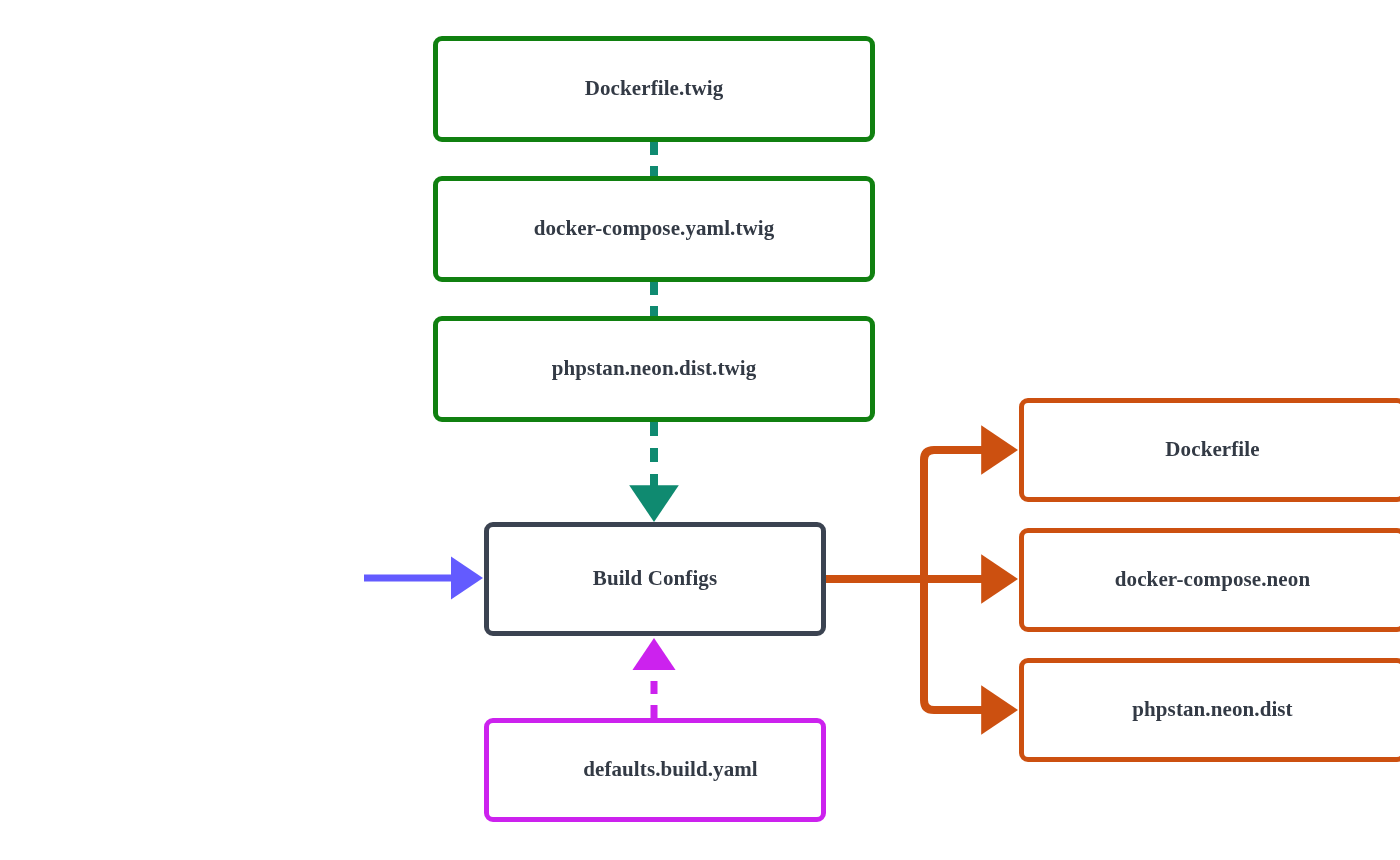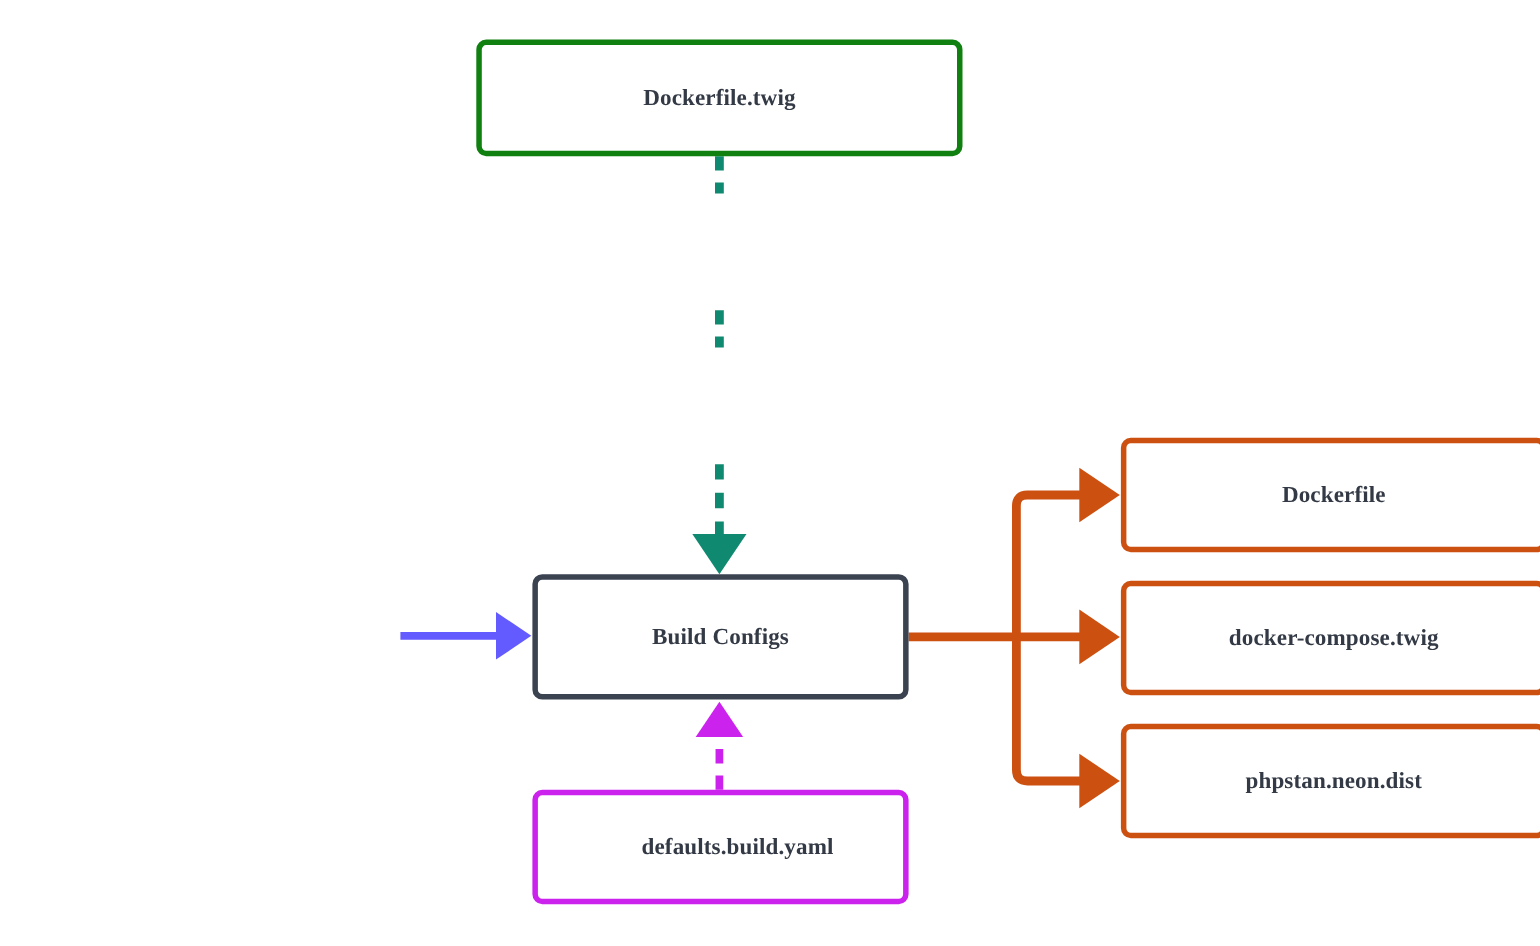--- a/index.html
+++ b/index.html
@@ -87,36 +87,42 @@
 
     <path d="M880,579 L958,579" stroke="#cc5010" stroke-width="8" fill="none" marker-end="url(#arrow-orange)"></path>
 
     <path d="M880,579 L880,700 Q880,710 890,710 L958,710" stroke="#cc5010" stroke-width="8" fill="none" marker-end="url(#arrow-orange)"></path>
   </svg>
 
   <div class="node green" style="left:389px; top:36px; width:442px; height:106px; border-color:#108010;">
     <span class="node-label">Dockerfile.twig</span>
   </div>
 
+  <div class="node green" style="left:389px; top:176px; width:442px; height:106px; border-color:#108010;">
+    <span class="node-label">docker-compose.yaml.twig</span>
+  </div>
 
+  <div class="node green" style="left:389px; top:316px; width:442px; height:106px; border-color:#108010;">
+    <span class="node-label">phpstan.neon.dist.twig</span>
+  </div>
 
   <div class="node dark" style="left:440px; top:522px; width:342px; height:114px; border-color:#3b4351;">
     <span class="node-label">Build Configs</span>
   </div>
 
 
   <div class="node magenta" style="left:440px; top:718px; width:342px; height:104px; border-color:#cc22ee;padding-left:31px;">
     <span class="node-label">defaults.build.yaml</span>
   </div>
 
   <div class="node orange" style="left:975px; top:398px; width:387px; height:104px; border-color:#cc5010;">
     <span class="node-label">Dockerfile</span>
   </div>
 
   <div class="node orange" style="left:975px; top:528px; width:387px; height:104px; border-color:#cc5010;">
-    <span class="node-label">docker-compose.twig</span>
+    <span class="node-label">docker-compose.neon</span>
   </div>
 
   <div class="node orange" style="left:975px; top:658px; width:387px; height:104px; border-color:#cc5010;">
     <span class="node-label">phpstan.neon.dist</span>
   </div>
 
 </div>
 
 </body></html>

